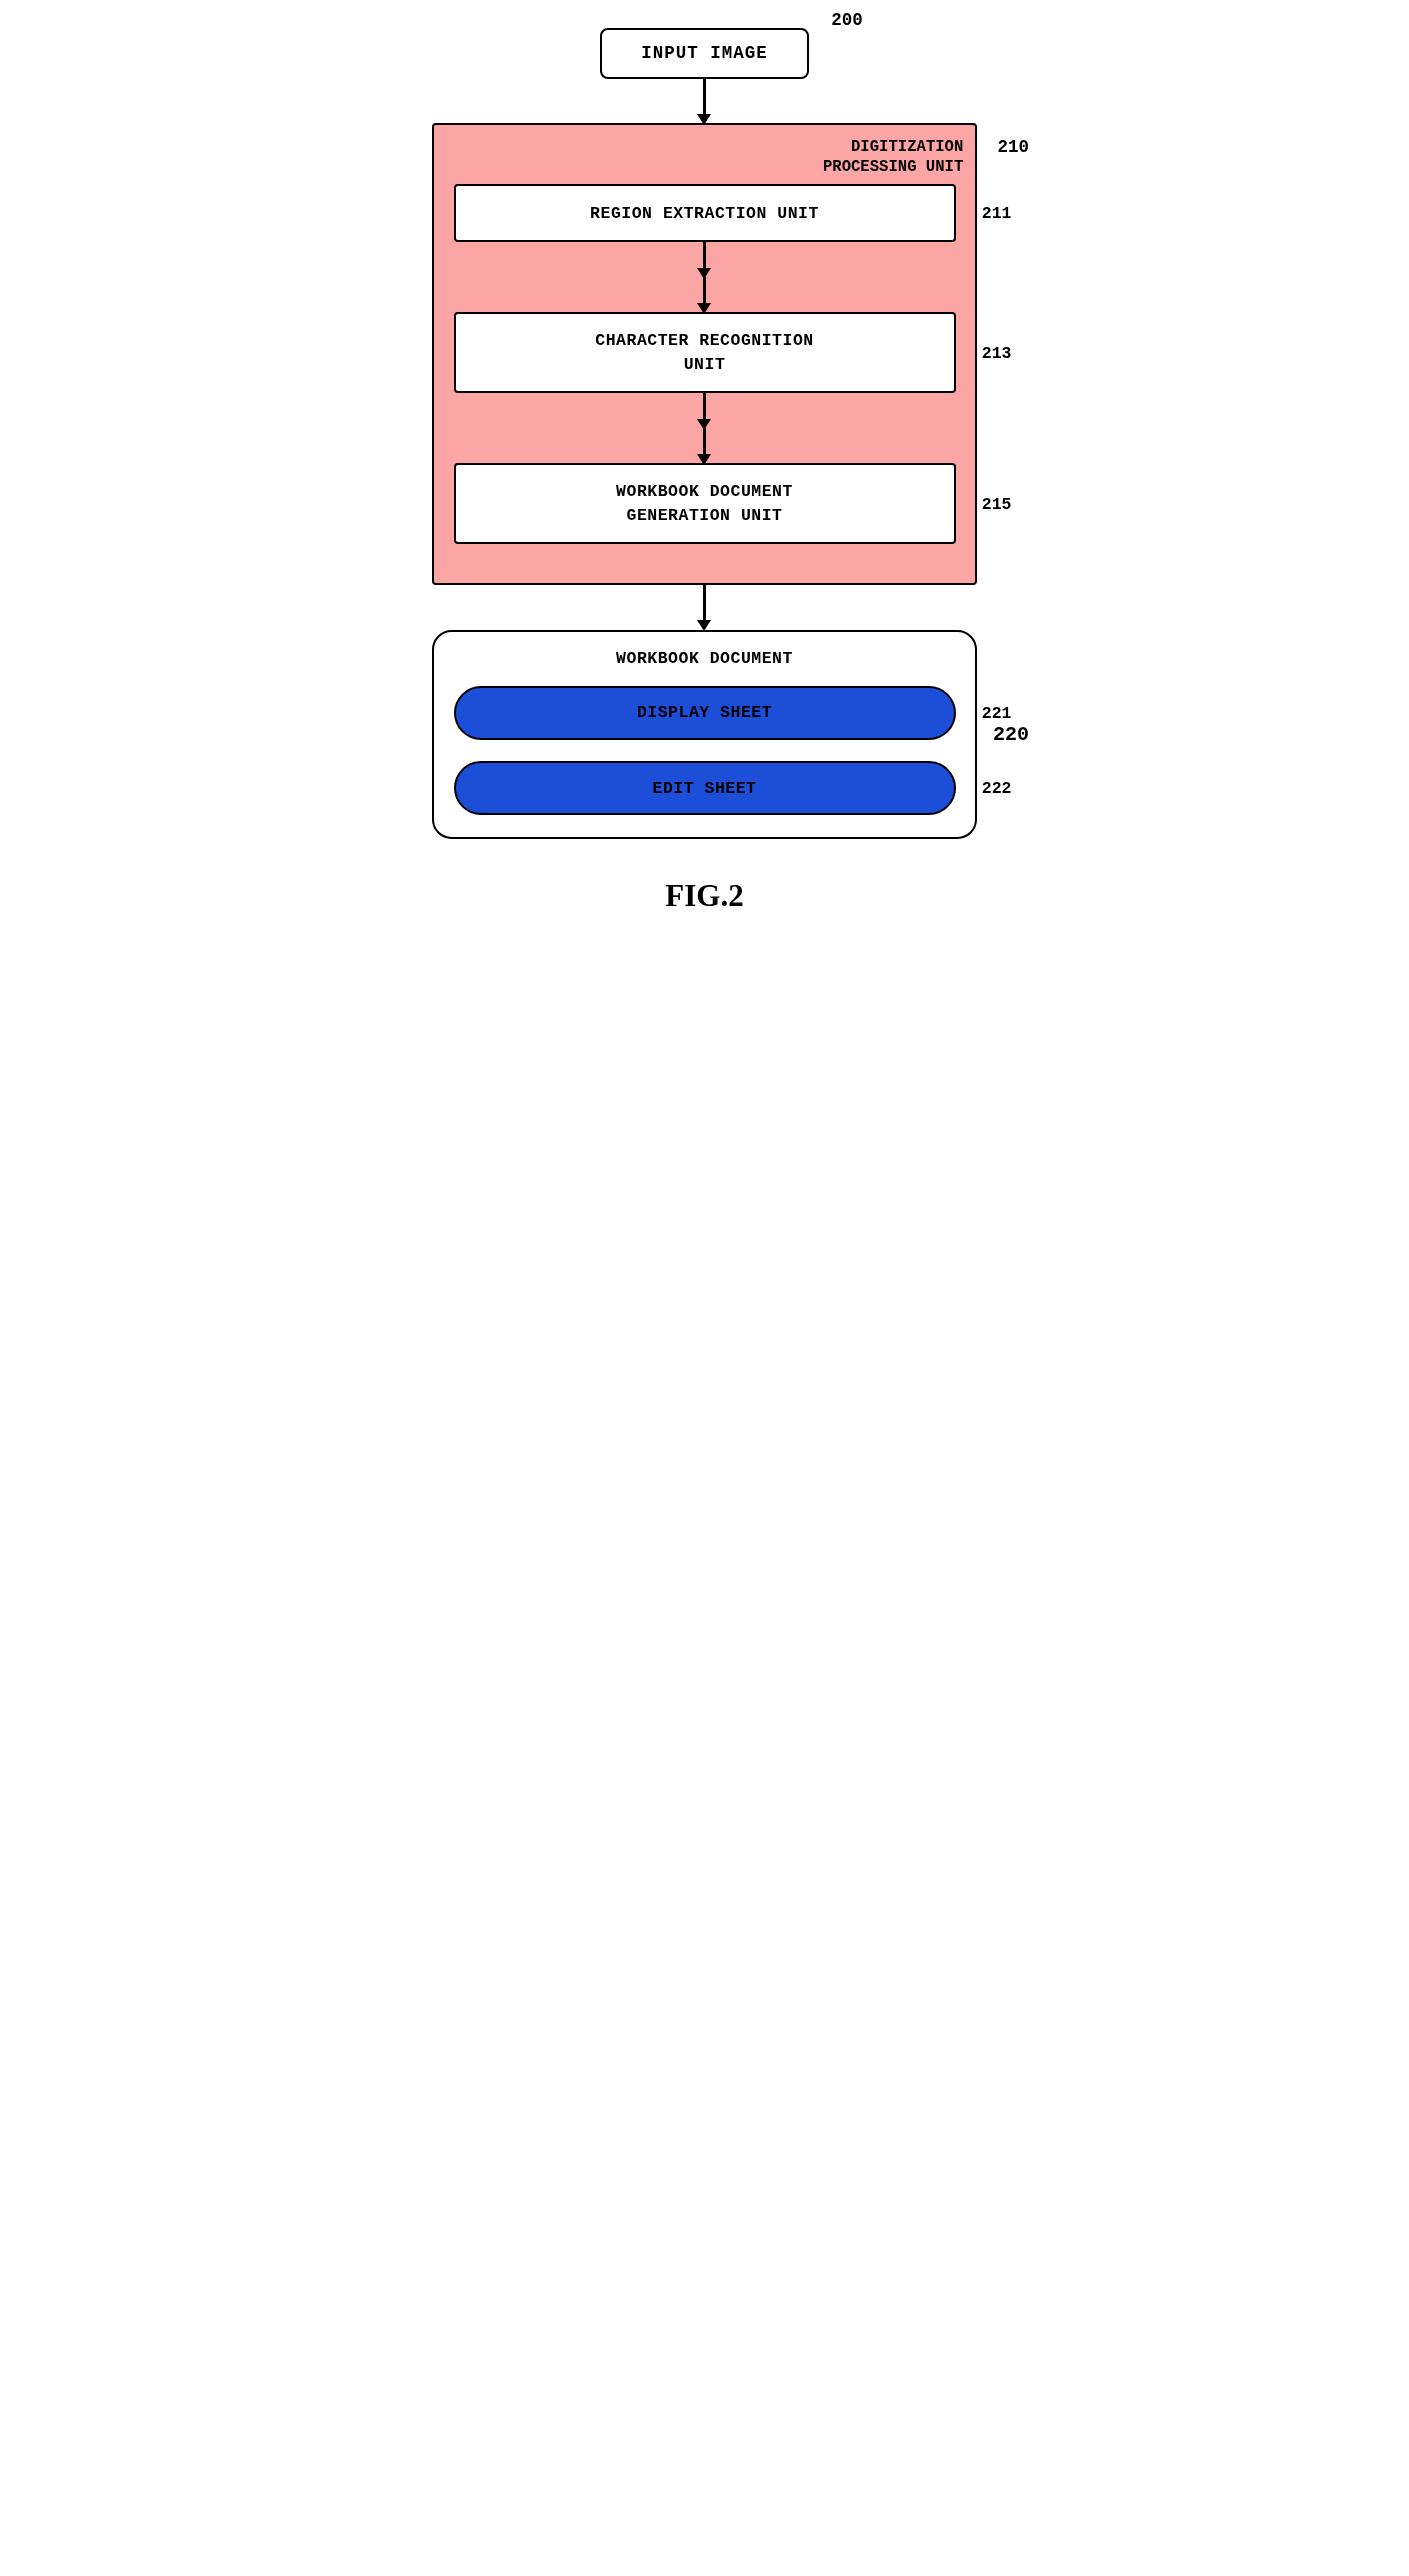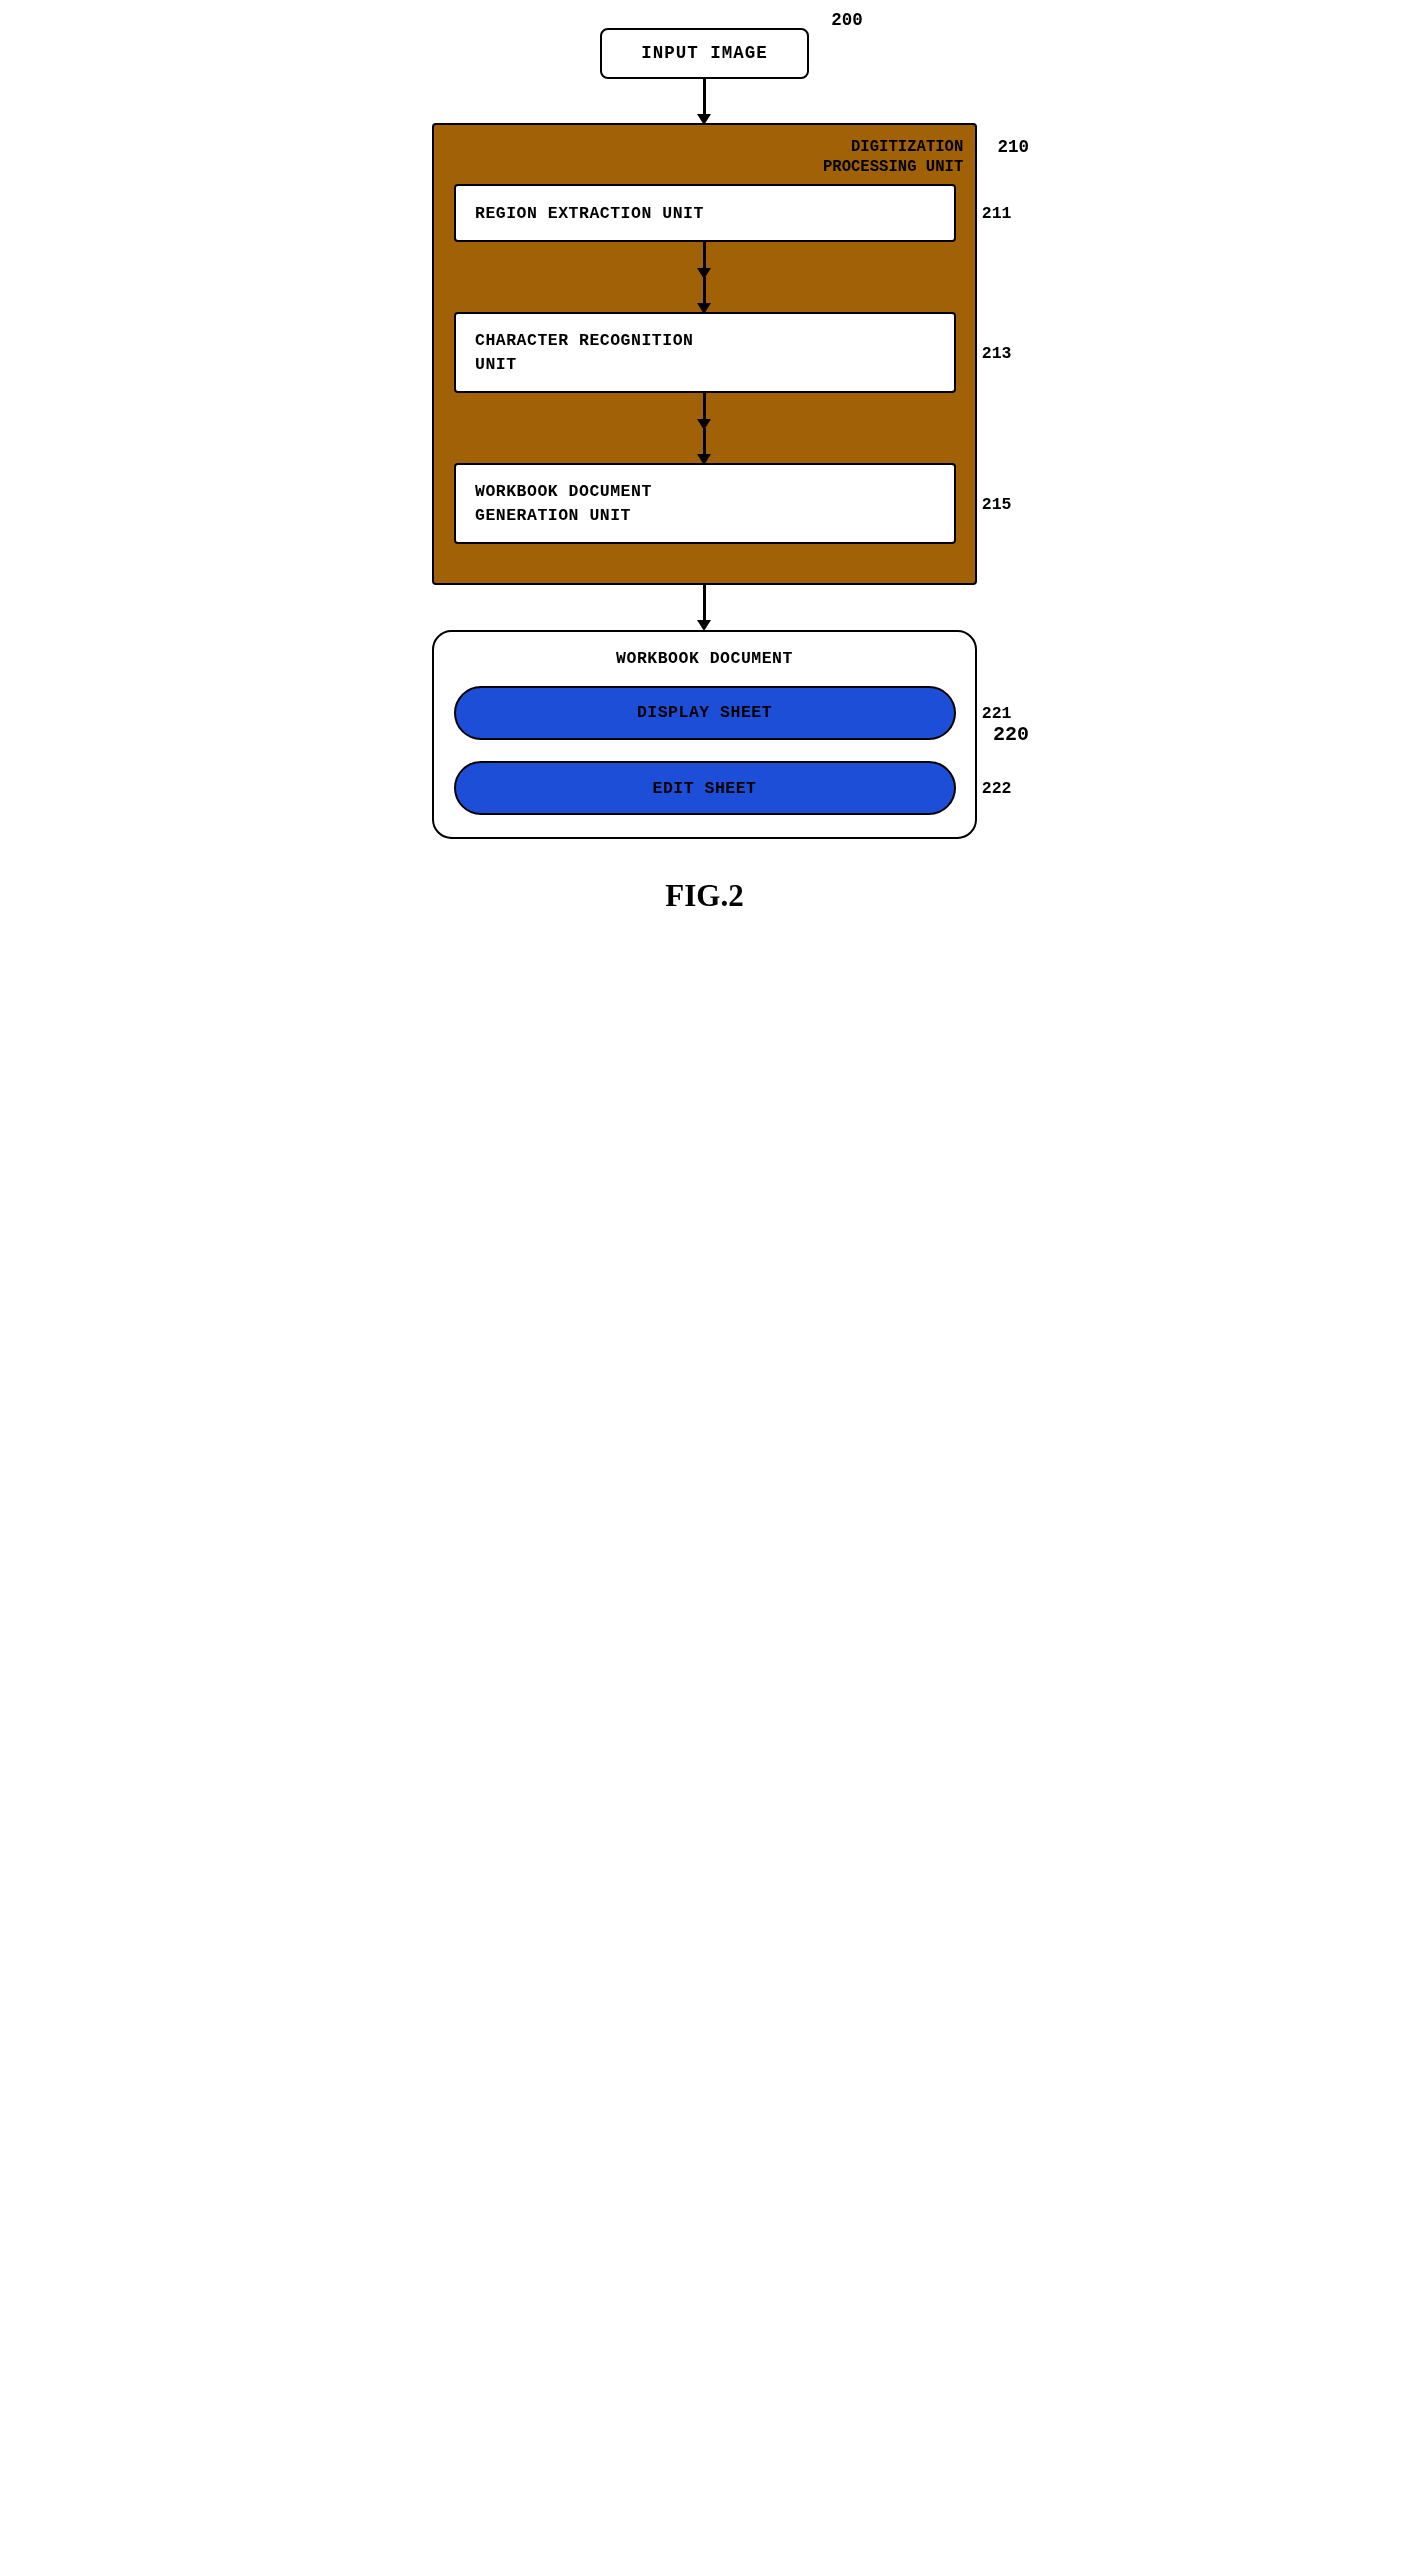--- a/index.html
+++ b/index.html
@@ -77,21 +77,21 @@
       border-top: 11.7px solid #000;
     }
 
     
     .digitization-outer {
       border: 2.9px solid #000;
       border-radius: 3.9px;
       width: 100%;
       padding: 19.5px 19.5px 24px 19.5px;
       position: relative;
-      background: #a16207;
+      background: #fca5a5;
     }
 
     .digitization-label {
       position: absolute;
       top: 11.7px;
       right: 11.7px;
       font-size: 15.6px;
       font-weight: bold;
       text-align: right;
       line-height: 1.3;
@@ -105,21 +105,21 @@
       font-weight: bold;
     }
 
     
     .unit-box {
       border: 2.9px solid #000;
       border-radius: 3.9px;
       padding: 15.6px 19.5px;
       font-size: 16.5px;
       font-weight: bold;
-      text-align: left;
+      text-align: center;
       letter-spacing: 0.5px;
       background: #fff;
       position: relative;
       line-height: 1.4;
       width: 100%;
     }
 
     .unit-label {
       position: absolute;
       top: 50%;

